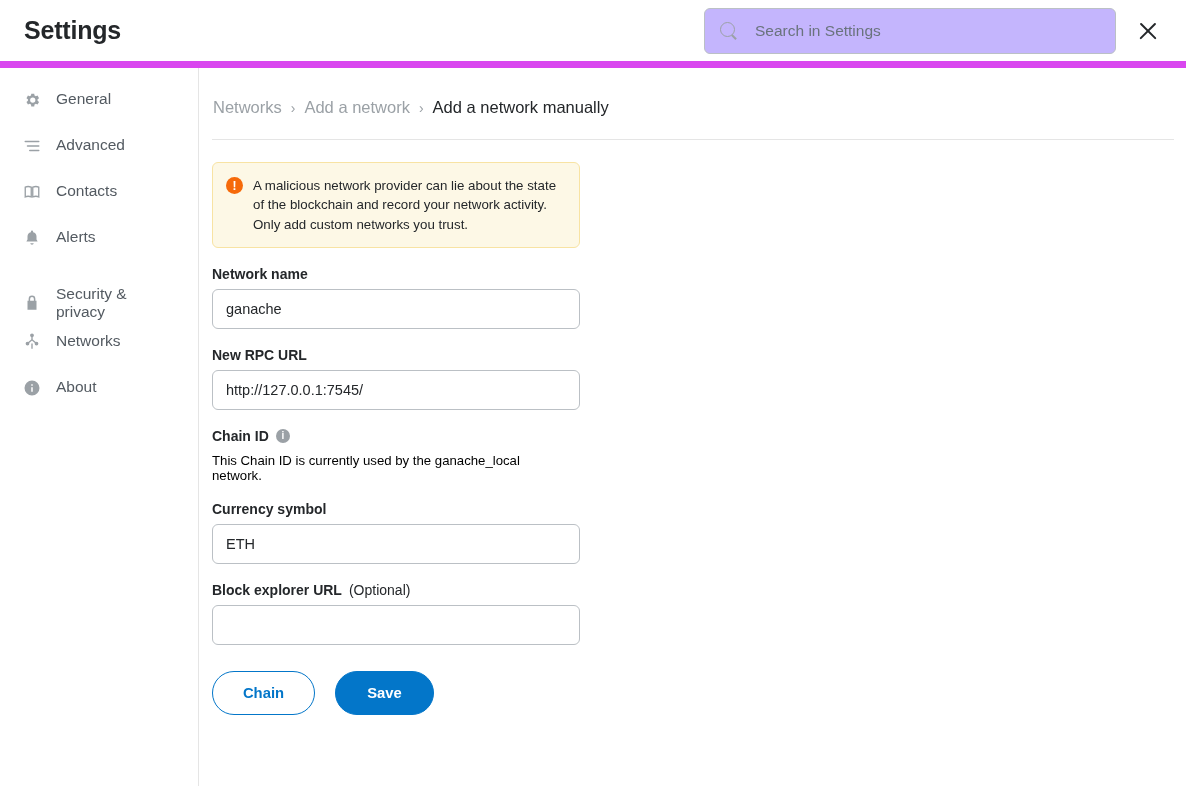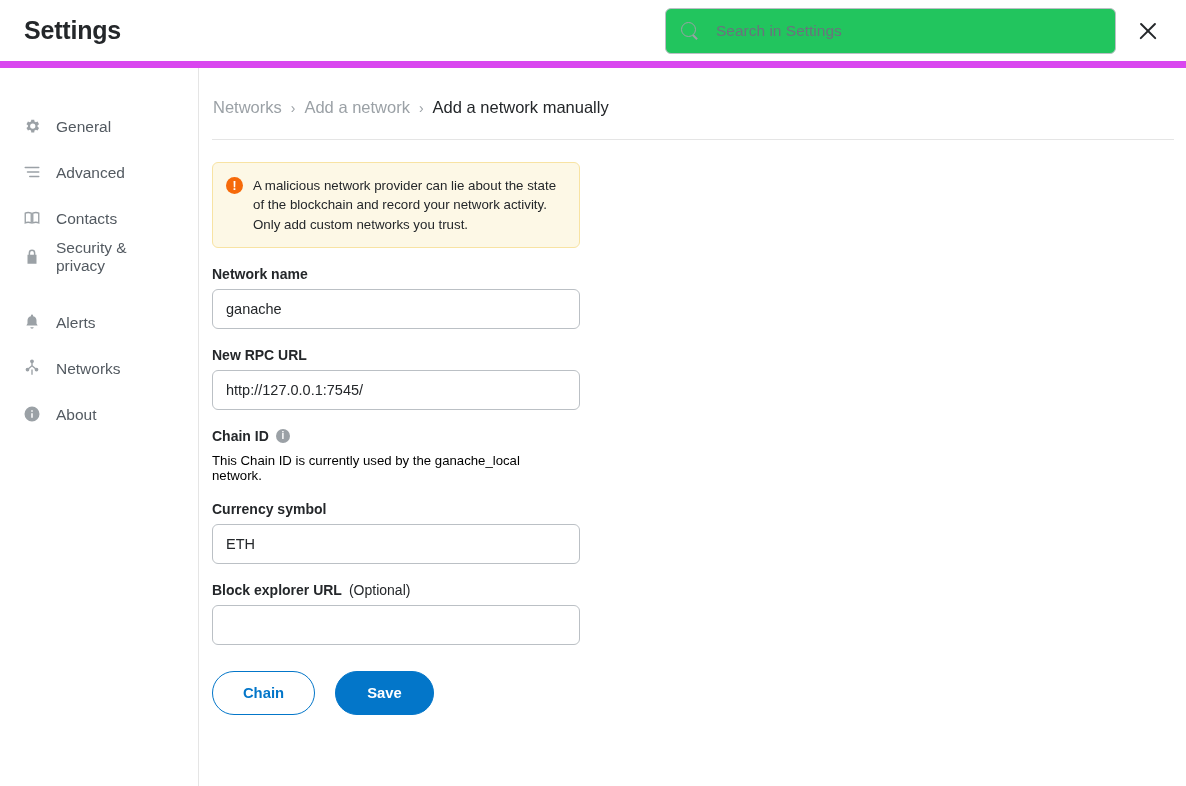--- a/index.html
+++ b/index.html
@@ -30,28 +30,28 @@
     color: #24272a;
     margin-left: 0px;
   }
   .header-right {
     margin-left: auto;
     display: flex;
     align-items: center;
     gap: 18px;
   }
   .search-box {
-    width: 451px;
+    width: 412px;
     height: 46px;
     border: 1px solid #bbc0c5;
     border-radius: 6px;
     display: flex;
     align-items: center;
     padding: 0 14px;
-    background: #22c55e;
+    background: #c4b5fd;
   }
   .search-icon {
     width: 20px;
     height: 20px;
     flex: 0 0 20px;
     position: relative;
     margin-right: 14px;
   }
   .search-icon::before {
     content: "";
@@ -109,21 +109,21 @@
   
   .sidebar {
     width: 199px;
     flex: 0 0 199px;
     padding-top: 22px;
     border-right: 1px solid #e5e5e5;
     height: 100%;
   }
   .nav-item {
     display: flex;
-    align-items: flex-end;
+    align-items: flex-start;
     height: 46px;
     padding-left: 22px;
     color: #535a61;
     font-size: 15.5px;
     cursor: pointer;
     gap: 14px;
   }
   .nav-item.multiline { height: 58px; align-items: center; }
   .nav-item .nav-label { line-height: 1.18; }
   .nav-icon {
@@ -304,36 +304,36 @@
     <div class="nav-item">
       <span class="nav-icon">
         <svg width="18" height="18" viewBox="0 0 24 24" fill="none" stroke="currentColor" stroke-width="1.8">
           <path d="M3 5.5c2.5-1.2 5-1.2 8 0v13c-3-1.2-5.5-1.2-8 0z"></path>
           <path d="M21 5.5c-2.5-1.2-5-1.2-8 0v13c3-1.2 5.5-1.2 8 0z"></path>
         </svg>
       </span>
       <span class="nav-label">Contacts</span>
     </div>
 
+    <div class="nav-item">
+      <span class="nav-icon">
+        <svg width="18" height="18" viewBox="0 0 24 24" fill="currentColor">
+          <path d="M12 2a1.5 1.5 0 0 1 1.5 1.5v.7A6 6 0 0 1 18 10v4l1.5 2.5h-15L6 14v-4a6 6 0 0 1 4.5-5.8v-.7A1.5 1.5 0 0 1 12 2zm0 19a2.5 2.5 0 0 1-2.4-2h4.8a2.5 2.5 0 0 1-2.4 2z"></path>
+        </svg>
+      </span>
+      <span class="nav-label">Alerts</span>
+    </div>
+
     <div class="nav-item multiline">
       <span class="nav-icon">
         <svg width="18" height="18" viewBox="0 0 24 24" fill="currentColor">
           <path d="M12 2a4.5 4.5 0 0 0-4.5 4.5V9H6v12h12V9h-1.5V6.5A4.5 4.5 0 0 0 12 2zm0 2a2.5 2.5 0 0 1 2.5 2.5V9h-5V6.5A2.5 2.5 0 0 1 12 4z"></path>
         </svg>
       </span>
       <span class="nav-label" style="max-width:88px; display:inline-block;">Security &amp; privacy</span>
-    </div>
-
-    <div class="nav-item">
-      <span class="nav-icon">
-        <svg width="18" height="18" viewBox="0 0 24 24" fill="currentColor">
-          <path d="M12 2a1.5 1.5 0 0 1 1.5 1.5v.7A6 6 0 0 1 18 10v4l1.5 2.5h-15L6 14v-4a6 6 0 0 1 4.5-5.8v-.7A1.5 1.5 0 0 1 12 2zm0 19a2.5 2.5 0 0 1-2.4-2h4.8a2.5 2.5 0 0 1-2.4 2z"></path>
-        </svg>
-      </span>
-      <span class="nav-label">Alerts</span>
     </div>
 
     <div class="nav-item">
       <span class="nav-icon">
         <svg width="18" height="18" viewBox="0 0 24 24" fill="none" stroke="currentColor" stroke-width="1.8">
           <path d="M12 3v6M12 9l-6 5M12 9l6 5M12 14v7"></path>
           <circle cx="12" cy="3" r="1.6" fill="currentColor"></circle>
           <circle cx="6" cy="14" r="1.6" fill="currentColor"></circle>
           <circle cx="18" cy="14" r="1.6" fill="currentColor"></circle>
         </svg>

